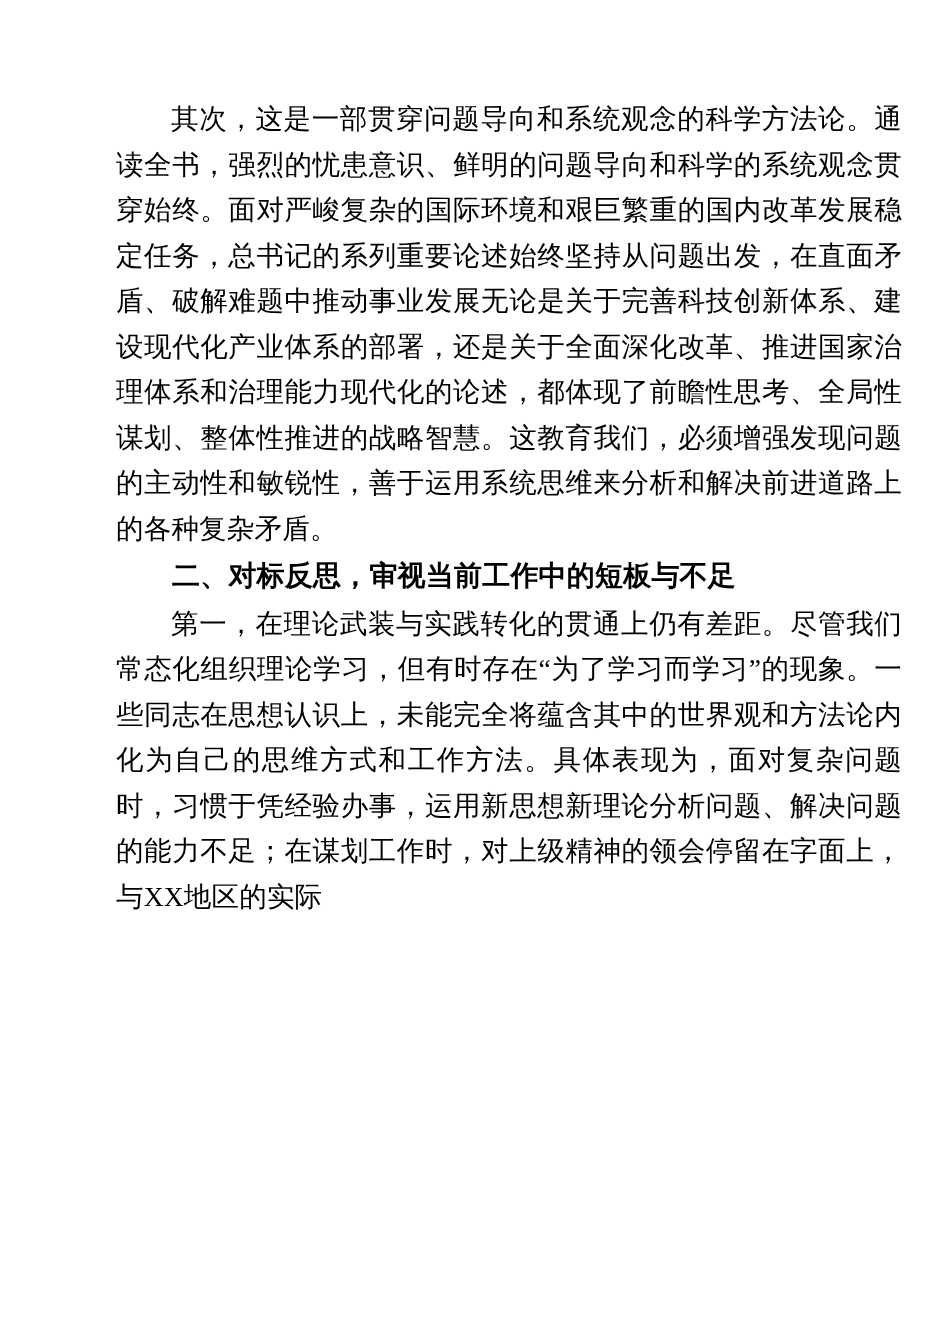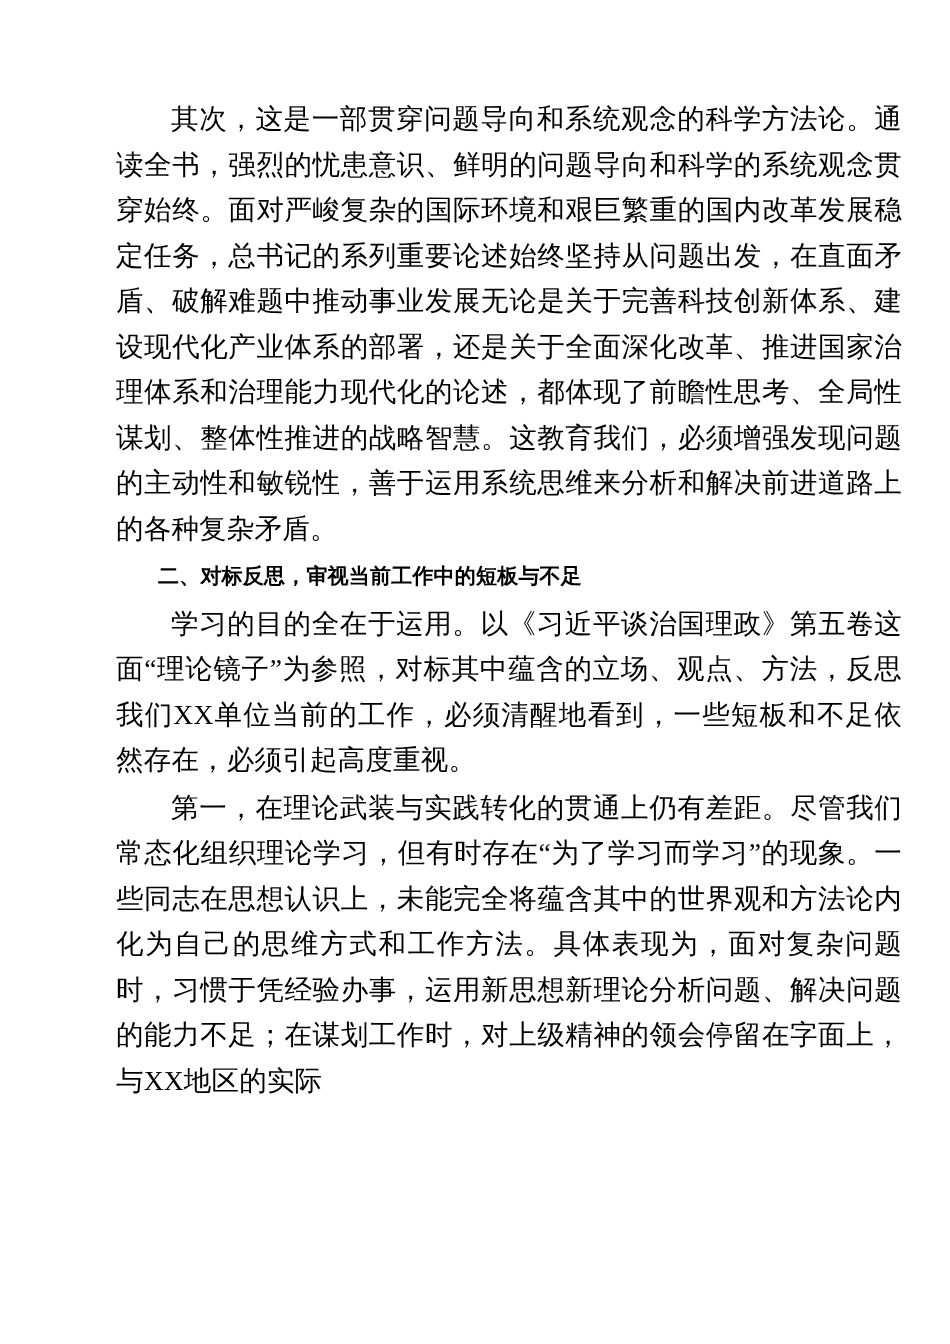--- a/index.html
+++ b/index.html
@@ -30,32 +30,31 @@
     font-size: 27.5px;
     line-height: 45.5px;
     text-align: justify;
     text-justify: inter-ideograph;
     letter-spacing: 0.2px;
     text-indent: 2em;
     font-family: "Liberation Serif", "DejaVu Serif", serif;
   }
   p.heading {
     margin: 0 0 2px 0;
-    font-size: 21px;
+    font-size: 28px;
     line-height: 45.5px;
     text-align: left;
     text-indent: 2em;
     font-weight: bold;
     letter-spacing: 0.2px;
     font-family: "Liberation Sans", "DejaVu Sans", sans-serif;
   }
 </style>
 </head>
 <body>
 
 <div class="page">
   <div class="doc-body">
     <p class="para">其次，这是一部贯穿问题导向和系统观念的科学方法论。通读全书，强烈的忧患意识、鲜明的问题导向和科学的系统观念贯穿始终。面对严峻复杂的国际环境和艰巨繁重的国内改革发展稳定任务，总书记的系列重要论述始终坚持从问题出发，在直面矛盾、破解难题中推动事业发展无论是关于完善科技创新体系、建设现代化产业体系的部署，还是关于全面深化改革、推进国家治理体系和治理能力现代化的论述，都体现了前瞻性思考、全局性谋划、整体性推进的战略智慧。这教育我们，必须增强发现问题的主动性和敏锐性，善于运用系统思维来分析和解决前进道路上的各种复杂矛盾。</p>
     <p class="heading">二、对标反思，审视当前工作中的短板与不足</p>
-    <p class="para">学习的目的全在于运用。以《习近平谈治国理政》第五卷这面“理论镜子”为参照，对标其中蕴含的立场、观点、方法，反思我们XX单位当前的工作，必须清醒地看到，一些短板和不足依然存在，必须引起高度重视。</p>
     <p class="para">第一，在理论武装与实践转化的贯通上仍有差距。尽管我们常态化组织理论学习，但有时存在“为了学习而学习”的现象。一些同志在思想认识上，未能完全将蕴含其中的世界观和方法论内化为自己的思维方式和工作方法。具体表现为，面对复杂问题时，习惯于凭经验办事，运用新思想新理论分析问题、解决问题的能力不足；在谋划工作时，对上级精神的领会停留在字面上，与XX地区的实际</p>
   </div>
 </div>
 
 </body></html>

